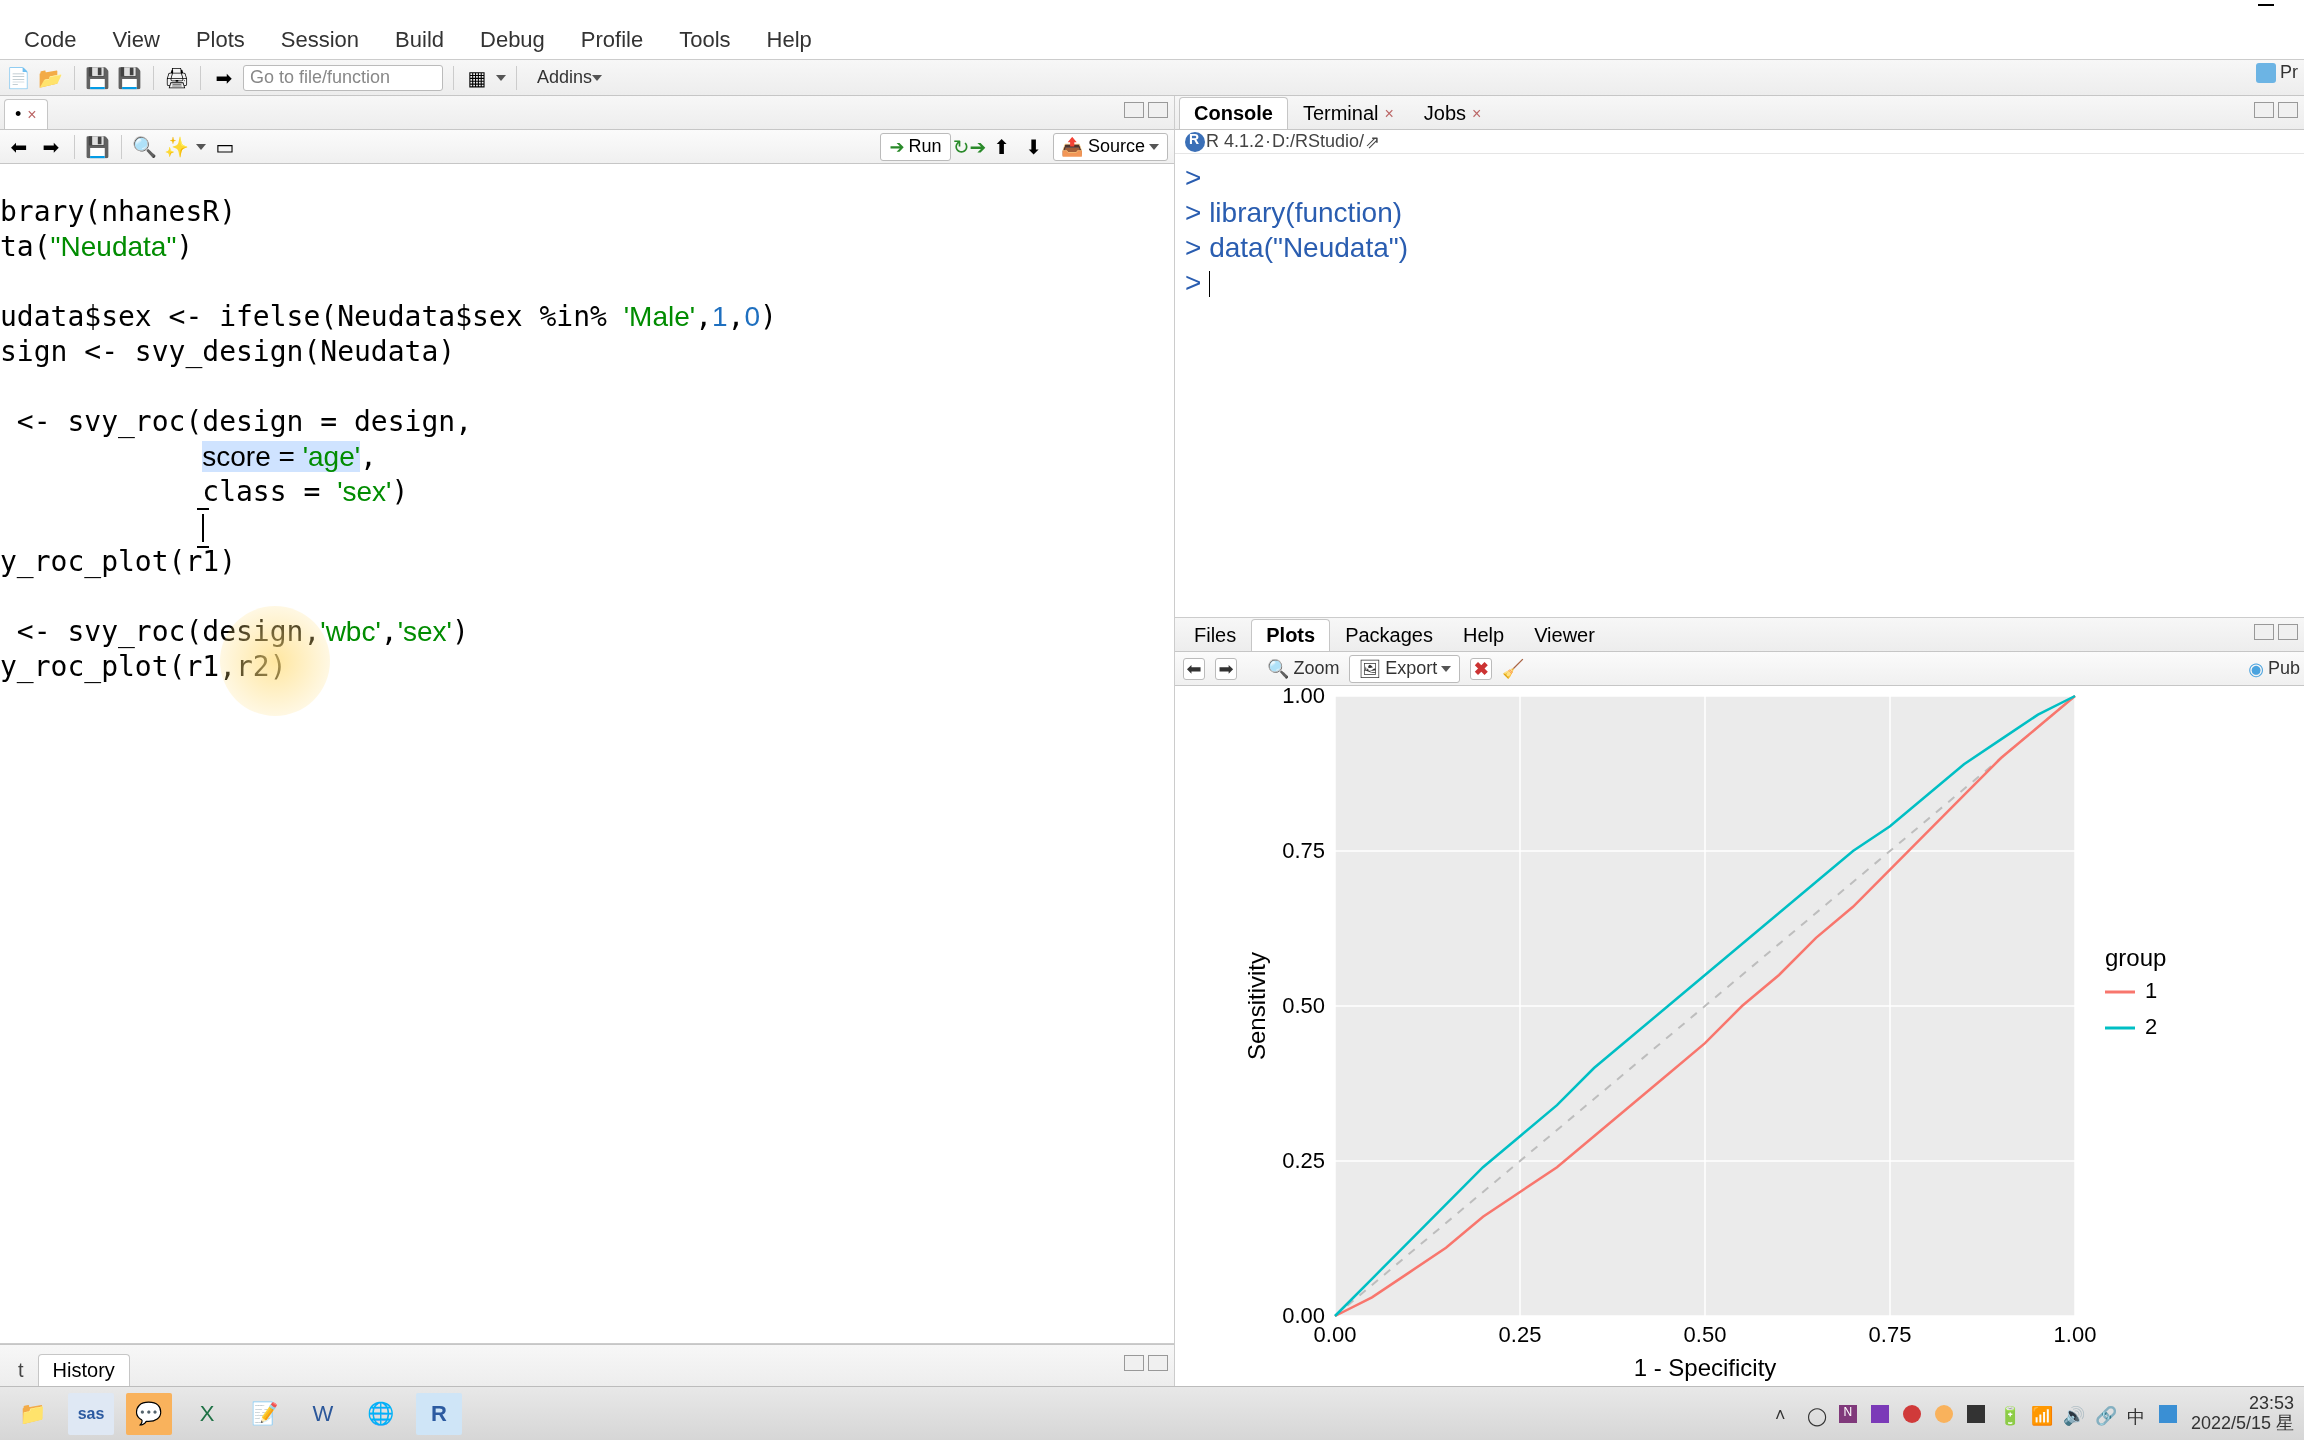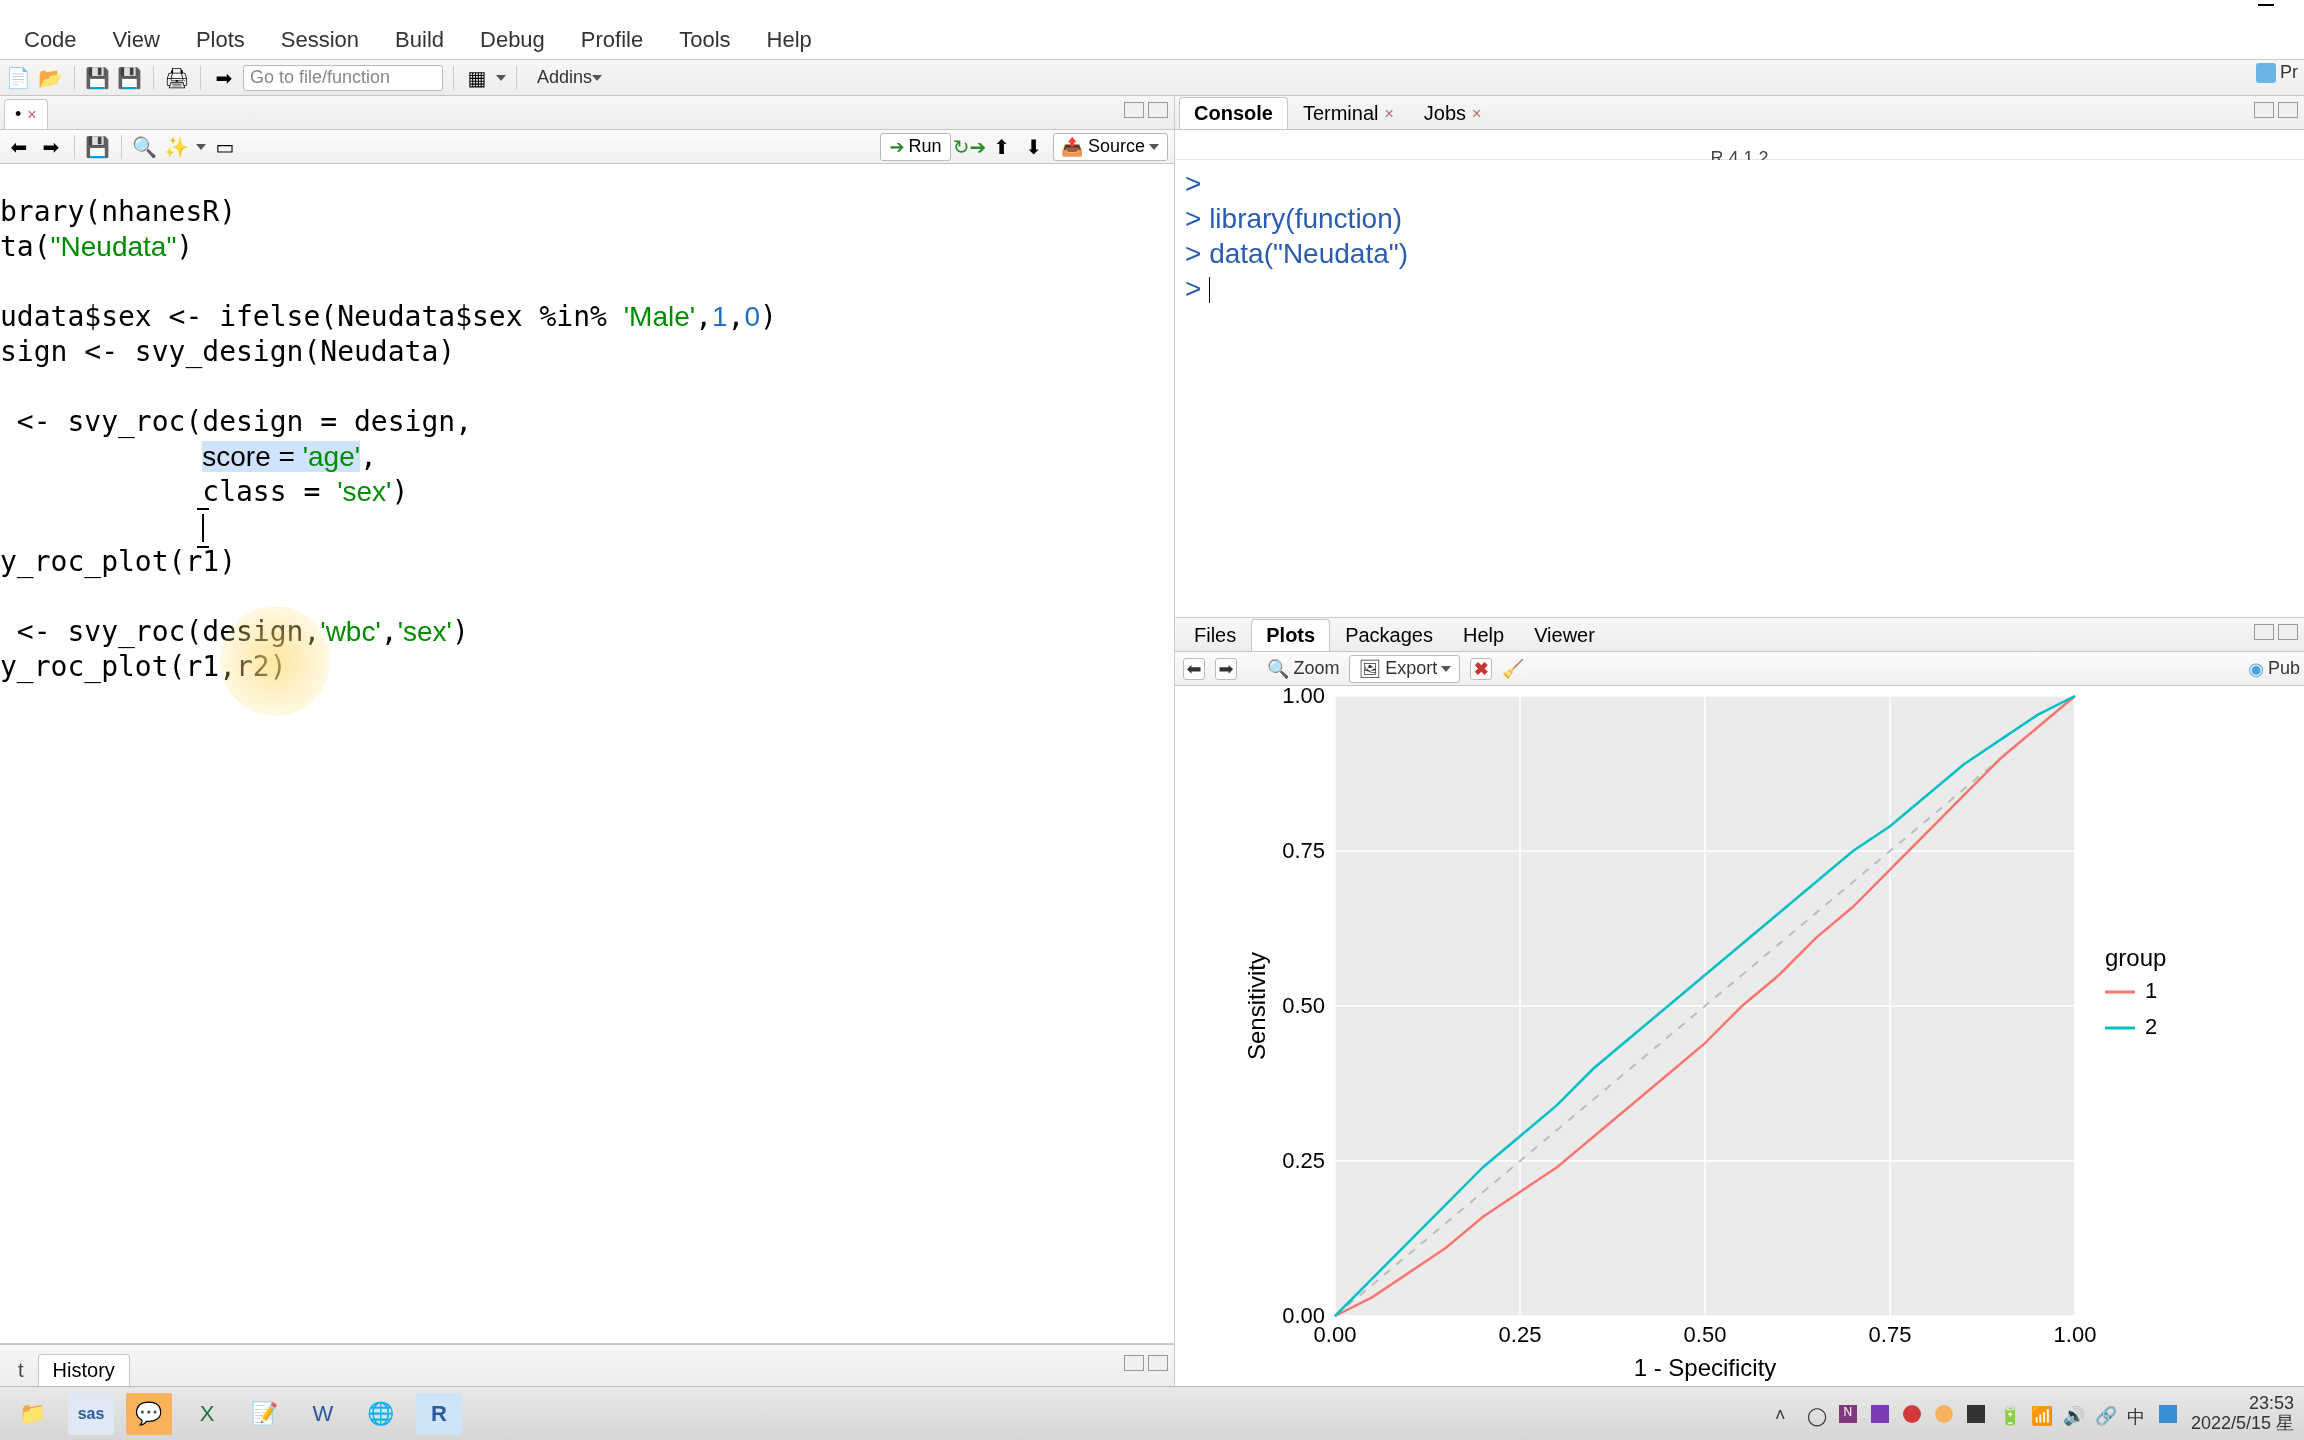--- a/index.html
+++ b/index.html
@@ -55,21 +55,21 @@
 .histtab { background: #fff; border: 1px solid #c6c6c6; border-bottom: none; padding: 4px 14px; font-size: 20px; border-radius: 4px 4px 0 0; }
 .histtab.inactive { background: transparent; border: none; color: #444; }
 
 
 .consolepane { height: 588px; border-bottom: 1px solid #ccc; display: flex; flex-direction: column; }
 .consoletabs { height: 34px; background: linear-gradient(#f7f7f7,#ededed); border-bottom: 1px solid #c6c6c6; display: flex; align-items: flex-end; padding-left: 4px; position: relative; }
 .ctab { padding: 4px 14px; font-size: 20px; border: 1px solid transparent; border-bottom: none; border-radius: 4px 4px 0 0; display: flex; align-items: center; gap: 6px; justify-content: center; }
 .ctab.active { background: #fff; border-color: #c6c6c6; font-weight: 600; }
 .ctab .close { color: #b66; font-size: 16px; }
 
-.consoleinfo { height: 30px; border-bottom: 1px solid #e5e5e5; display: flex; align-items: center; padding: 0 10px; font-size: 18px; color: #444; gap: 18px; flex-direction: column; }
+.consoleinfo { height: 24px; border-bottom: 1px solid #e5e5e5; display: flex; align-items: center; padding: 0 10px; font-size: 18px; color: #444; gap: 1px; }
 .consoleinfo .rlogo { width: 20px; height: 20px; background: #3a6fb7; border-radius: 50%; position: relative; }
 .consoleinfo .rlogo:after { content: "R"; position: absolute; color: #fff; font-size: 14px; font-weight: bold; left: 4px; top: -1px; }
 
 .consolebody { flex: 1; background: #fff; font-family: "Lucida Console", Consolas, monospace; font-size: 28px; line-height: 1.25; padding: 6px 10px; color: #000; white-space: pre; }
 .prompt { color: #2a5db0; }
 .cmd { color: #2a5db0; }
 .console-cursor { display:inline-block; width:1px; height:26px; border-left:1px solid #000; vertical-align: middle; }
 
 
 .plotspane { flex: 1; display: flex; flex-direction: column; }

